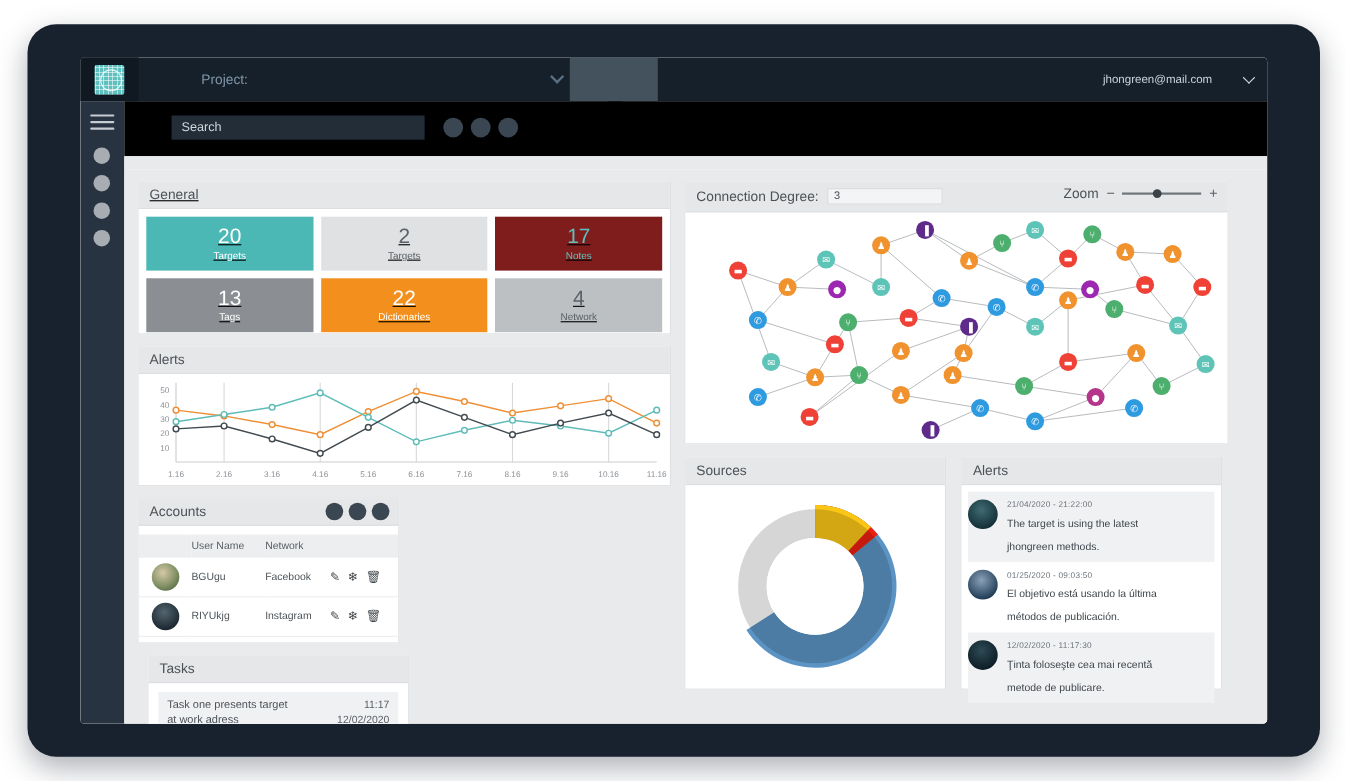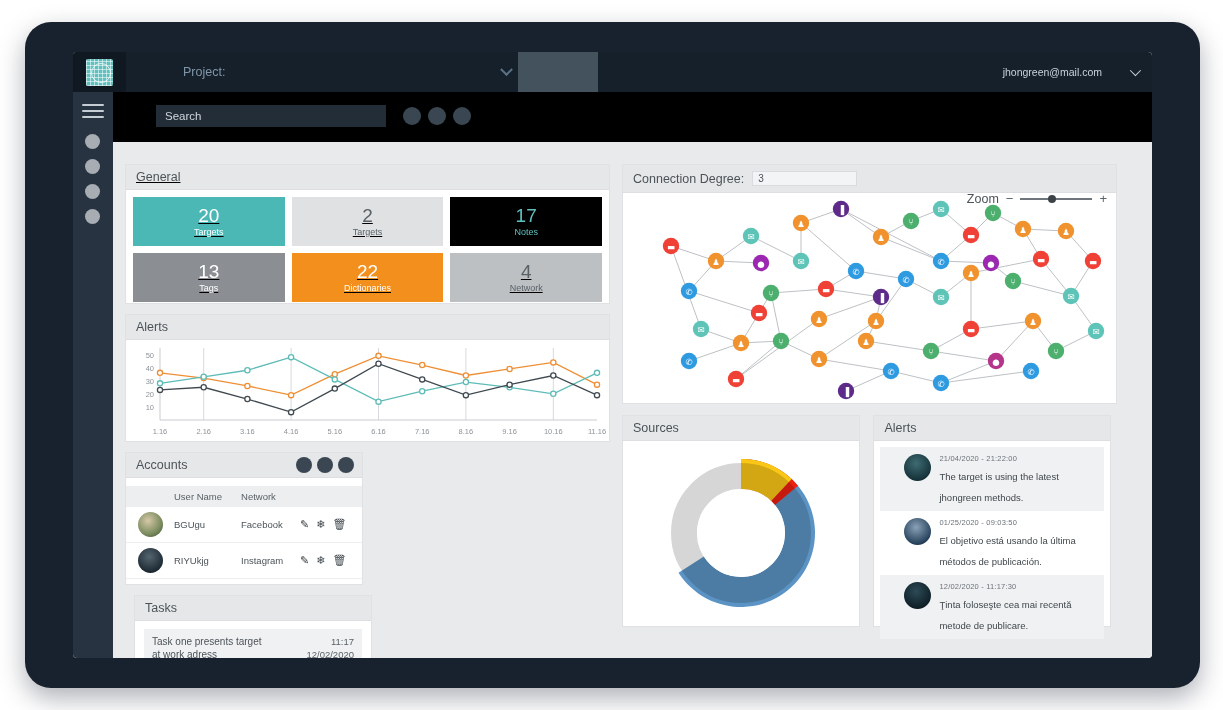--- a/index.html
+++ b/index.html
@@ -153,29 +153,29 @@
   .task-meta { font-size:9.5px; color:#5a6167; line-height:13px; text-align:right; white-space:nowrap; }
 
   
   #panel-graph { height:240px; }
   .cd-label { color:#4c5358; font-size:12.5px; }
   .cd-input {
     margin-left:8px; width:105px; height:15px; background:#f3f4f5;
     border:1px solid #d9dbde; font-size:10px; color:#4c5358;
     display:flex; align-items:center; padding-left:5px;
   }
-  .zoom-grp { position:absolute; right:9px; top:3px; display:flex; align-items:center; gap:7px; color:#4c5358; font-size:12.5px;margin-top:23px; }
+  .zoom-grp { position:absolute; right:9px; top:3px; display:flex; align-items:center; gap:7px; color:#4c5358; font-size:12.5px; }
   .zoom-minus, .zoom-plus { font-size:13px; color:#5a6167; }
   .zoom-track { width:72px; height:2px; background:#6e767c; position:relative; }
   .zoom-knob { position:absolute; left:28px; top:-3px; width:8px; height:8px; border-radius:50%; background:#3c4348; }
 
   #panel-sources { margin-top:11px; height:212px; width:238px; display:inline-block; vertical-align:top; }
   #panel-ralerts { margin-top:11px; height:212px; width:238px; display:inline-block; vertical-align:top; margin-left:9px; }
 
-  .alert-item { display:flex; gap:8px; padding:7px 24px; align-items:flex-start; }
+  .alert-item { display:flex; gap:8px; padding:7px 0; align-items:flex-start; }
   .alert-item.alt { background:#f0f1f3; }
   .alert-av { width:27px; height:27px; border-radius:50%; flex:0 0 27px;
     background:radial-gradient(circle at 45% 35%, #3f6b72, #16333b 70%, #0a1a20); }
   .alert-av.p2 { background:radial-gradient(circle at 45% 35%, #8aa2b8, #27425c 70%, #10202e); }
   .alert-av.p3 { background:radial-gradient(circle at 45% 35%, #2d4a55, #0f2028 70%, #050d11); }
   .alert-date { font-size:7.5px; color:#6b7279; letter-spacing:.2px; }
   .alert-txt { font-size:9.5px; color:#3f464b; line-height:12.5px; margin-top:8px; }
 </style>
 </head>
 <body>
@@ -234,21 +234,21 @@
           </div>
           <div class="tiles">
             <div class="tile" style="background:#4bb8b5;color:#ffffff">
               <span class="num">20</span>
               <span class="lbl">Targets</span>
             </div>
             <div class="tile" style="background:#dfe1e3;color:#5a6167">
               <span class="num">2</span>
               <span class="lbl">Targets</span>
             </div>
-            <div class="tile" style="background:#000000;color:#5ec1bf">
+            <div class="tile" style="background:#7f1d1d;color:#5ec1bf">
               <span class="num">17</span>
               <span class="lbl">Notes</span>
             </div>
             <div class="tile" style="background:#8b8f93;color:#ffffff">
               <span class="num">13</span>
               <span class="lbl">Tags</span>
             </div>
             <div class="tile" style="background:#f3901d;color:#ffffff">
               <span class="num">22</span>
               <span class="lbl">Dictionaries</span>

